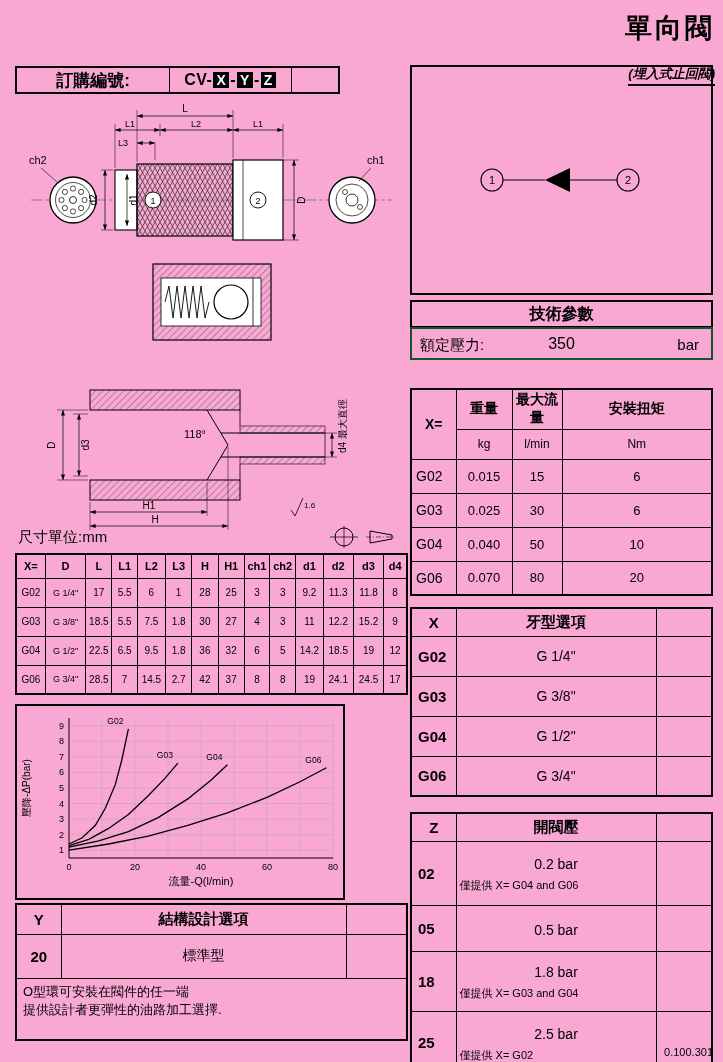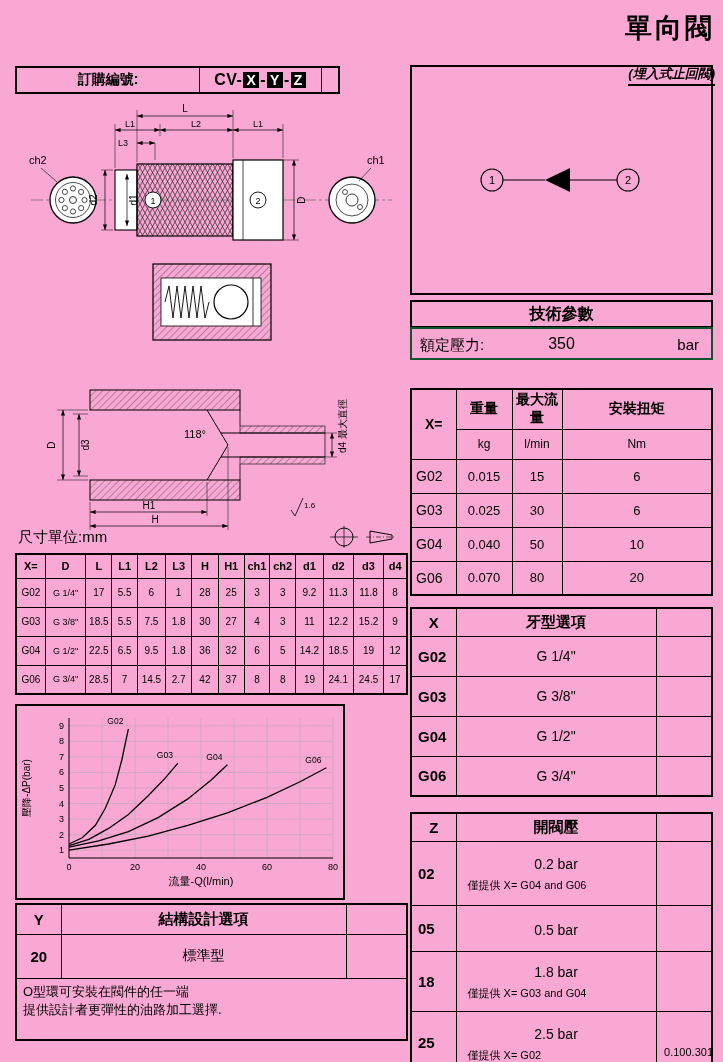--- a/index.html
+++ b/index.html
@@ -11,21 +11,21 @@
   .abs { position:absolute; }
 
   
   .title-block { top:10px; right:8px; text-align:right; }
   .page-title { font-size:27px; font-weight:bold; letter-spacing:3px; }
   .page-subtitle { display:inline-block; font-size:13px; font-weight:bold; border-bottom:2px solid #000; padding-bottom:1px;font-style:italic; }
 
   
   .order-box { left:15px; top:66px; width:325px; height:28px; border:2px solid #000; display:flex; }
   .order-box .cell { display:flex; align-items:center; justify-content:center; height:100%; }
-  .order-label { width:183px; border-right:1.5px solid #000; font-size:14px; font-weight:bold; }
+  .order-label { width:153px; border-right:1.5px solid #000; font-size:17px; font-weight:bold; }
   .order-code { width:122px; border-right:1.5px solid #000; font-size:16px; font-weight:bold; letter-spacing:.5px; }
   .order-empty { flex:1; }
   .boxed { background:#000; color:#fff; padding:0 3px; margin:0 1px; font-size:14px; }
 
   .unit-note { left:18px; top:528px; font-size:15px; }
 
   
   table { border-collapse:collapse; table-layout:fixed; }
   td,th { border:1px solid #000; text-align:center; vertical-align:middle; overflow:hidden; }
 
@@ -61,21 +61,21 @@
   .spec-table td { font-size:13px; height:34px; }
   .spec-table td.code { font-size:14px; text-align:left; padding-left:4px; }
 
   .opt-table { width:303px; border:2px solid #000; }
   .x-table { left:410px; top:607px; }
   .z-table { left:410px; top:812px; }
   .opt-table .hdr { font-weight:bold; font-size:15px; height:28px; }
   .opt-table .code { font-weight:bold; font-size:15px; text-align:left; padding-left:6px; }
   .opt-table .val { font-size:14px; }
   .x-table tr.row { height:40px; }
-  .z-val { vertical-align:middle; padding:2px 8px; }
+  .z-val { vertical-align:middle; padding:2px 0; }
   .z-main { text-align:center; font-size:14px; padding-top:4px; }
   .z-note { text-align:left; font-size:11px; padding:6px 0 1px 3px; }
 
   .footer-right { top:1046px; right:10px; font-size:11px; }
 </style>
 </head>
 <body>
 
 <div class="page">
 

